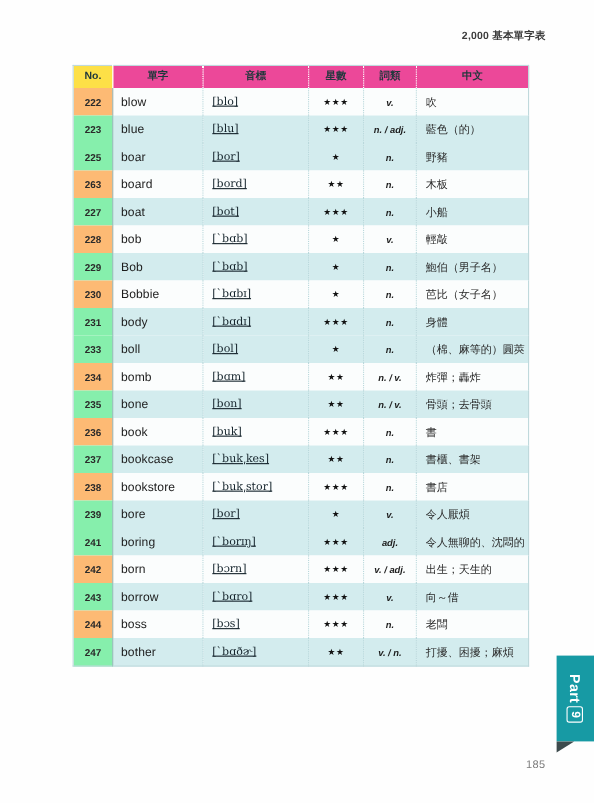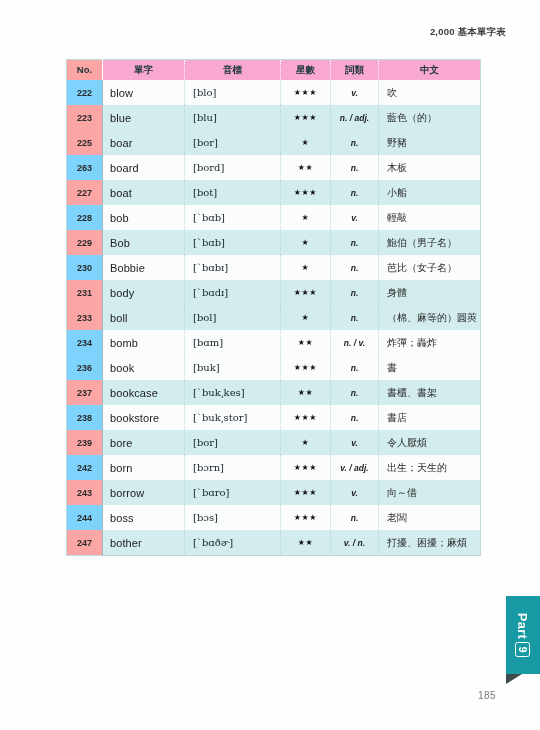--- a/index.html
+++ b/index.html
@@ -18,21 +18,21 @@
   .page {
     position: absolute;
     inset: 0;
     background: #fefefe;
   }
 
   
   .running-header {
     position: absolute;
     top: 26px;
-    right: 34px;
+    right: 44px;
     font-size: 9.5px;
     font-weight: bold;
     color: #3c3c3c;
     letter-spacing: 0.2px;
     white-space: nowrap;
   }
 
   
   .table-wrap {
     position: absolute;
@@ -47,33 +47,33 @@
     border: 1px solid #bfd9dc;
   }
   table.vocab col.c-no    { width: 36px; }
   table.vocab col.c-word  { width: 82px; }
   table.vocab col.c-ipa   { width: 96px; }
   table.vocab col.c-stars { width: 50px; }
   table.vocab col.c-pos   { width: 48px; }
   table.vocab col.c-cn    { width: 102px; }
 
   thead th {
-    background: #f9a8d4;
+    background: #ec4899;
     color: #20383c;
     font-size: 9.5px;
     font-weight: bold;
     height: 20px;
     padding: 0;
     text-align: center;
     border-right: 1px dotted #ffffff;
     line-height: 20px;
   }
   thead th:last-child { border-right: none; }
   thead th.h-no {
-    background: #fca5a5;
+    background: #fde047;
     border-right: 1px solid #ffffff;
   }
 
   tbody td {
     font-size: 9.8px;
     height: 25px;
     padding: 0;
     color: #1c1c1c;
     border-right: 1px dotted #b9d8db;
     vertical-align: middle;
@@ -83,34 +83,35 @@
   tbody tr.odd  td { background: #fbfdfd; }
   tbody tr.even td { background: #d3ecee; }
 
   tbody td.cell-no {
     text-align: center;
     font-size: 9px;
     font-weight: bold;
     color: #2a2a2a;
     border-right: 1px solid #9dbcc0;
   }
-  tbody tr.odd  td.cell-no { background: #7dd3fc; }
-  tbody tr.even td.cell-no { background: #fca5a5; }
+  tbody tr.odd  td.cell-no { background: #fdba74; }
+  tbody tr.even td.cell-no { background: #86efac; }
 
   tbody td.cell-word {
     padding-left: 7px;
     font-size: 11px;
     letter-spacing: 0.1px;
     margin-top: 40px;
   }
   tbody td.cell-ipa {
     padding-left: 8px;
     font-family: "DejaVu Serif", "Liberation Serif", serif;
     font-size: 10px;
     color: #14232b;
+    text-decoration: underline;
   }
   tbody td.cell-stars {
     text-align: center;
     font-size: 8px;
     color: #111111;
     letter-spacing: 0.6px;
   }
   tbody td.cell-pos {
     text-align: center;
     font-size: 8.5px;
@@ -295,20 +296,28 @@
             <td class="cell-cn">（棉、麻等的）圓莢</td>
           </tr>
           <tr class="odd">
             <td class="cell-no">234</td>
             <td class="cell-word">bomb</td>
             <td class="cell-ipa">[bɑm]</td>
             <td class="cell-stars">★★</td>
             <td class="cell-pos">n. / v.</td>
             <td class="cell-cn">炸彈；轟炸</td>
           </tr>
+          <tr class="even">
+            <td class="cell-no">235</td>
+            <td class="cell-word">bone</td>
+            <td class="cell-ipa">[bon]</td>
+            <td class="cell-stars">★★</td>
+            <td class="cell-pos">n. / v.</td>
+            <td class="cell-cn">骨頭；去骨頭</td>
+          </tr>
           <tr class="odd">
             <td class="cell-no">236</td>
             <td class="cell-word">book</td>
             <td class="cell-ipa">[buk]</td>
             <td class="cell-stars">★★★</td>
             <td class="cell-pos">n.</td>
             <td class="cell-cn">書</td>
           </tr>
           <tr class="even">
             <td class="cell-no">237</td>
@@ -326,20 +335,28 @@
             <td class="cell-pos">n.</td>
             <td class="cell-cn">書店</td>
           </tr>
           <tr class="even">
             <td class="cell-no">239</td>
             <td class="cell-word">bore</td>
             <td class="cell-ipa">[bor]</td>
             <td class="cell-stars">★</td>
             <td class="cell-pos">v.</td>
             <td class="cell-cn">令人厭煩</td>
+          </tr>
+          <tr class="even">
+            <td class="cell-no">241</td>
+            <td class="cell-word">boring</td>
+            <td class="cell-ipa">[ˋborɪŋ]</td>
+            <td class="cell-stars">★★★</td>
+            <td class="cell-pos">adj.</td>
+            <td class="cell-cn">令人無聊的、沈悶的</td>
           </tr>
           <tr class="odd">
             <td class="cell-no">242</td>
             <td class="cell-word">born</td>
             <td class="cell-ipa">[bɔrn]</td>
             <td class="cell-stars">★★★</td>
             <td class="cell-pos">v. / adj.</td>
             <td class="cell-cn">出生；天生的</td>
           </tr>
           <tr class="even">

